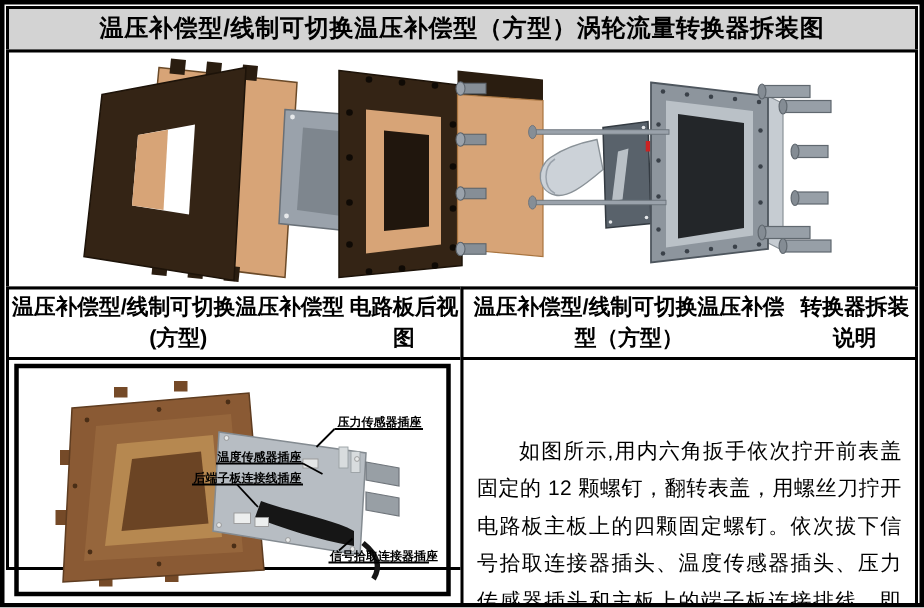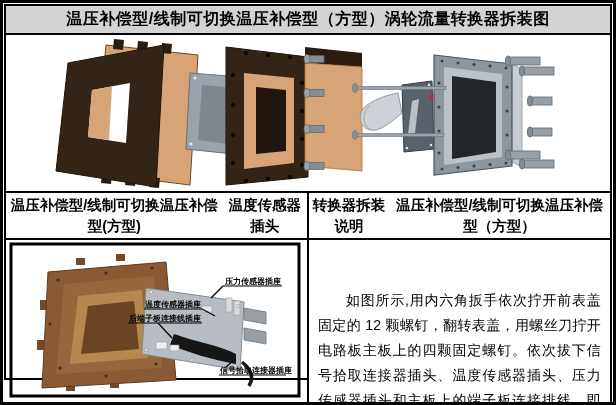--- a/index.html
+++ b/index.html
@@ -162,26 +162,26 @@
         <rect x="502" y="116" width="32" height="8" fill="#979fa7"></rect>
           <ellipse cx="502" cy="120" rx="2.6" ry="5" fill="#848c94"></ellipse>
         <rect x="516" y="125" width="32" height="8" fill="#979fa7"></rect>
           <ellipse cx="516" cy="129" rx="2.6" ry="5" fill="#848c94"></ellipse>
       </g>
     </svg>
   </div>
 
   <div class="panel hdr" id="bl-header">
     <div>温压补偿型/线制可切换温压补偿型(方型)</div>
-    <div>温度传感器插头</div>
+    <div>电路板后视图</div>
   </div>
 
   <div class="panel hdr" id="br-header">
+    <div>温压补偿型/线制可切换温压补偿型（方型）</div>
     <div>转换器拆装说明</div>
-    <div>温压补偿型/线制可切换温压补偿型（方型）</div>
   </div>
 
   <div class="panel" id="bl-body">
     <svg width="301" height="163" viewBox="0 0 301 163" preserveAspectRatio="none">
       <rect x="5" y="4" width="288" height="152" fill="none" stroke="#000" stroke-width="3"></rect>
 
       <g>
         <rect x="70" y="18" width="9" height="7" fill="#754a28"></rect>
           <rect x="110" y="14" width="9" height="7" fill="#754a28"></rect>
         <rect x="34" y="60" width="7" height="10" fill="#754a28"></rect>

